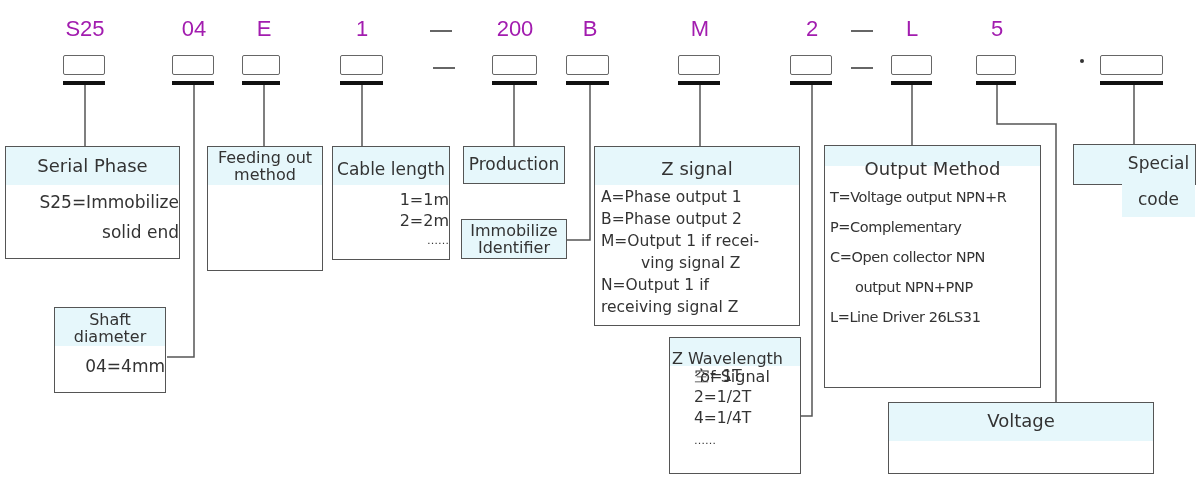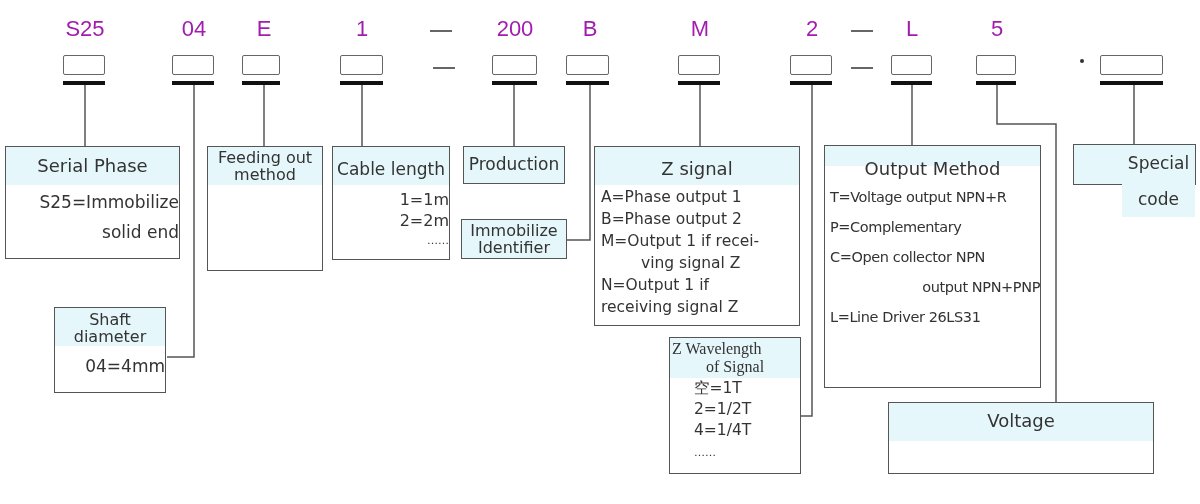--- a/index.html
+++ b/index.html
@@ -192,39 +192,39 @@
     <div data-name="z-signal-line">A=Phase output 1</div>
     <div data-name="z-signal-line">B=Phase output 2</div>
     <div data-name="z-signal-line">M=Output 1 if recei-</div>
     <div data-name="z-signal-line" style="padding-left:40px;">ving signal Z</div>
     <div data-name="z-signal-line">N=Output 1 if</div>
     <div data-name="z-signal-line">receiving signal Z</div>
   </div>
 </div>
 
 <div class="box" style="left:669px; top:337px; width:132px; height:137px;" data-name="z-wavelength-box">
-  <div class="hd" style="height:40px; font-size:16px; line-height:18px; padding-top:2px; box-sizing:border-box;font-family:Liberation Serif, serif;">
+  <div class="hd" style="height:28px; font-size:16px; line-height:18px; padding-top:12px; box-sizing:border-box;">
     <div data-name="z-wavelength-title-1" style="text-align:left; padding-left:2px;">Z Wavelength</div>
     <div data-name="z-wavelength-title-2">of Signal</div>
   </div>
   <div class="bd" style="font-size:15.5px; line-height:21px; text-align:left; padding-left:24px;">
     <div data-name="z-wavelength-line">空=1T</div>
     <div data-name="z-wavelength-line">2=1/2T</div>
     <div data-name="z-wavelength-line">4=1/4T</div>
     <div data-name="z-wavelength-line" style="font-size:11px; line-height:24px;">……</div>
   </div>
 </div>
 
 <div class="box" style="left:824px; top:145px; width:217px; height:243px;" data-name="output-method-box">
   <div class="hd" style="height:20px; line-height:46px; font-size:18px;" data-name="output-method-title">Output Method</div>
   <div class="bd" style="font-size:14.5px; line-height:30px; text-align:left; padding-left:5px; padding-top:16px; letter-spacing:-0.4px;">
     <div data-name="output-method-line">T=Voltage output NPN+R</div>
     <div data-name="output-method-line">P=Complementary</div>
     <div data-name="output-method-line">C=Open collector NPN</div>
-    <div data-name="output-method-line" style="padding-left:25px;text-align:right;">output NPN+PNP</div>
+    <div data-name="output-method-line" style="padding-left:25px;">output NPN+PNP</div>
     <div data-name="output-method-line">L=Line Driver 26LS31</div>
   </div>
 </div>
 
 <div class="box" style="left:1073px; top:144px; width:123px; height:41px; background:#e6f7fb;" data-name="special-code-box">
   <div class="lbl-only" style="font-size:17px; line-height:36px;margin-left:48px;" data-name="special-code-title">Special code</div>
 </div>
 
 <div class="box" style="left:888px; top:402px; width:266px; height:72px;" data-name="voltage-box">
   <div class="hd" style="height:38px; line-height:36px; font-size:18px;" data-name="voltage-title">Voltage</div>

